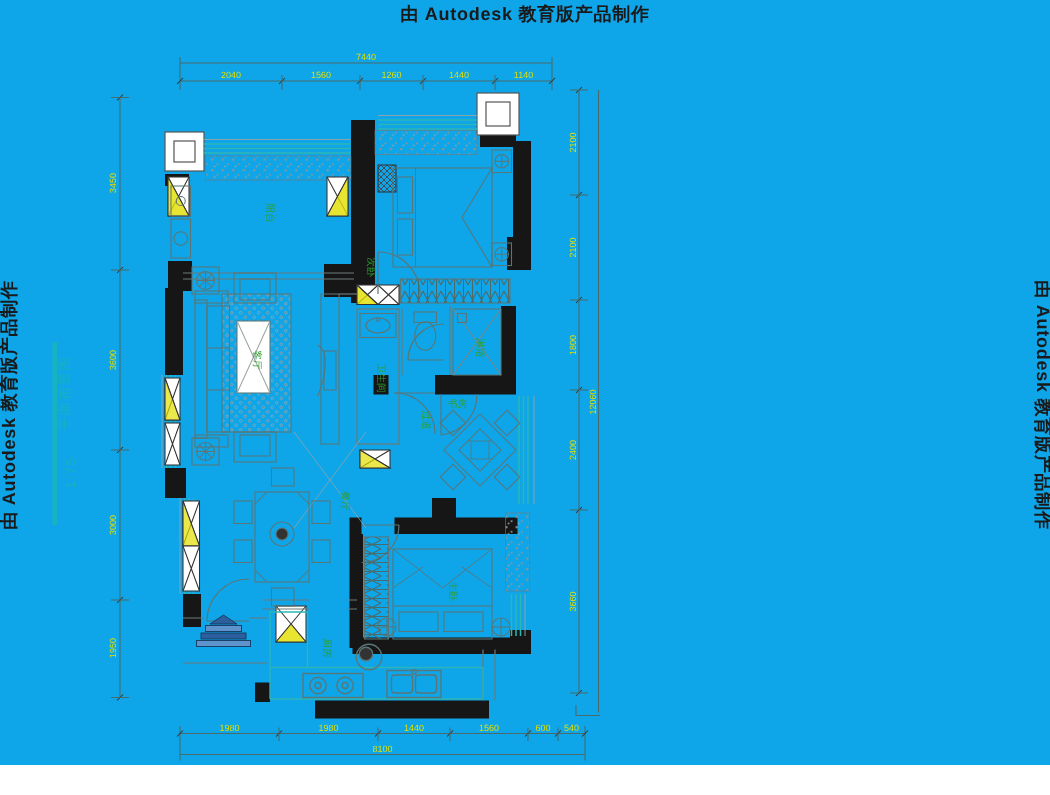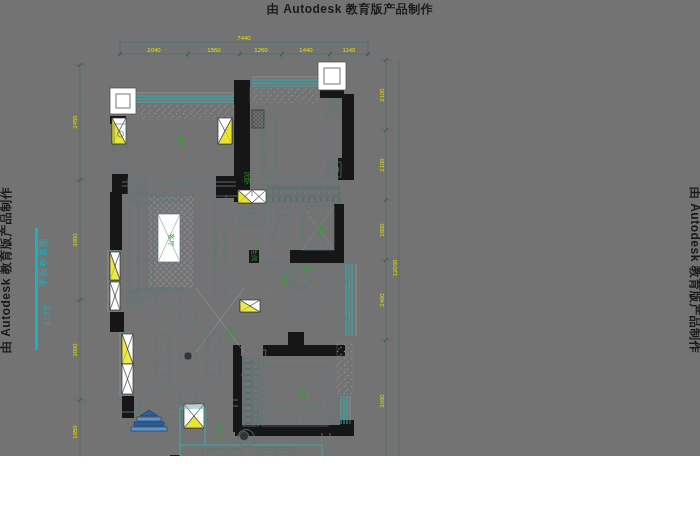--- a/index.html
+++ b/index.html
@@ -1,16 +1,16 @@
 <!DOCTYPE html>
 <html><head>
 <meta charset="utf-8">
 <style>
   html,body{margin:0;padding:0;background:#ffffff;}
-  .canvas{position:relative;width:700px;height:456px;background:#737373;overflow:hidden;
+  .canvas{position:relative;width:700px;height:510px;background:#0ea5e9;overflow:hidden;
           font-family:"Liberation Sans", sans-serif;}
   svg text{font-family:"Liberation Sans", sans-serif;}
   .wm{font-weight:bold;fill:#1a1a1a;font-size:12px;letter-spacing:0.5px;}
   .dimtxt{fill:#e3df00;font-size:6px;}
   .roomtxt{fill:#2ea02e;font-size:6.5px;}
   .titletxt{fill:#16b3c0;font-size:9px;letter-spacing:1px;}
 </style>
 </head>
 <body>
 

